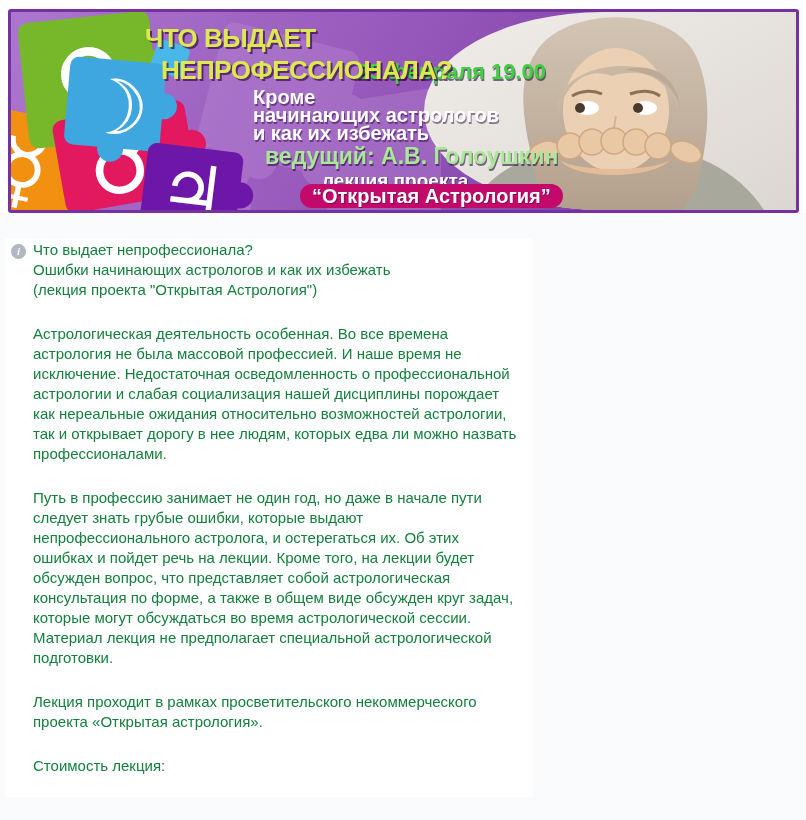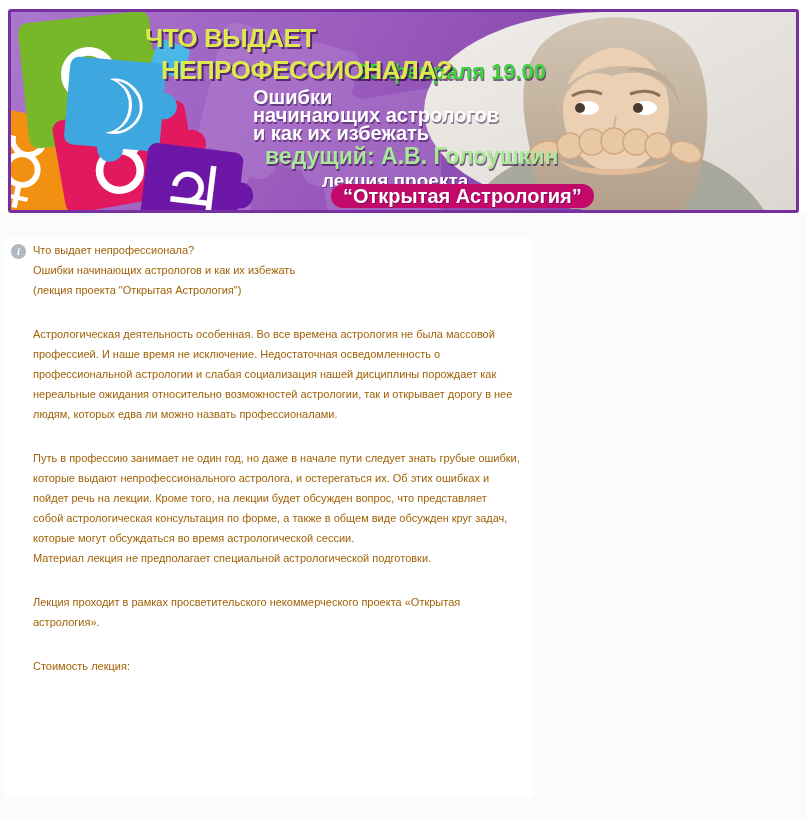--- a/index.html
+++ b/index.html
@@ -76,22 +76,22 @@
   .info-icon{
     position:absolute;left:6px;top:6px;
     width:15px;height:15px;border-radius:50%;
     background:#b0b8c1;
     color:#ffffff;
     font-family:"Liberation Serif",serif;font-style:italic;font-weight:bold;
     font-size:11px;line-height:15px;text-align:center;
   }
   .post-text{
     margin:2px 13px 0 28px;
-    color:#a16207;
-    font-size:11px;line-height:20px;
+    color:#15803d;
+    font-size:15px;line-height:20px;
   }
   .post-text p{
     margin:24px 0 0 0;
     white-space:pre-line;
   }
   .post-text p:first-child{margin-top:0;}
   .sym{font-family:"DejaVu Sans",sans-serif;fill:#ffffff;}
 </style>
 </head>
 <body>
@@ -199,27 +199,27 @@
           <circle cx="234" cy="134" r="13"></circle>
           <path d="M136,148 C150,168 228,168 246,148 C230,160 152,160 136,148 Z" fill="#e3bd99" stroke="none"></path>
         </g>
       </svg>
     </div>
 
     <div class="b-txt b-title" style="left:134px;top:11px;">ЧТО ВЫДАЕТ</div>
     <div class="b-txt b-date" style="left:346px;top:16px;margin-top:31px;">25 февраля 19.00</div>
     <div class="b-txt b-title" style="left:150px;top:43px;">НЕПРОФЕССИОНАЛА?</div>
     <div class="b-txt b-sub" style="left:242px;top:76px;">
-      <div>Ошибки</div>
+      <div>Кроме</div>
       <div>начинающих астрологов</div>
       <div>и как их избежать</div>
     </div>
     <div class="b-txt b-host" style="left:254px;top:131px;">ведущий: А.В. Голоушкин</div>
     <div class="b-txt b-project" style="left:311px;top:158px;text-align:center;">лекция проекта</div>
-    <div class="b-badge" style="left:320px;top:172px;">“Открытая Астрология”</div>
+    <div class="b-badge" style="left:289px;top:172px;">“Открытая Астрология”</div>
   </div>
 </div>
 
 <div class="content-section">
   <div class="content-card">
     <div class="info-icon">i</div>
     <div class="post-text">
       <p>Что выдает непрофессионала?
 Ошибки начинающих астрологов и как их избежать
 (лекция проекта "Открытая Астрология")</p>

